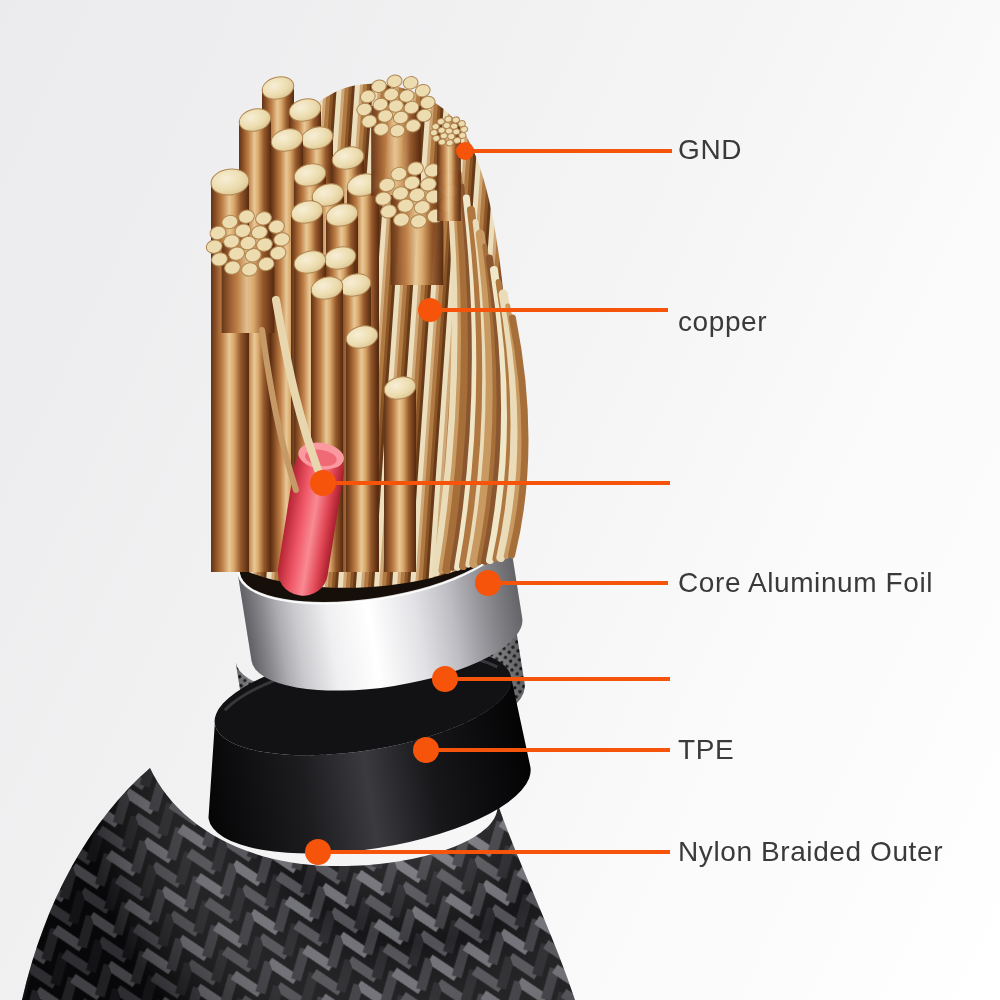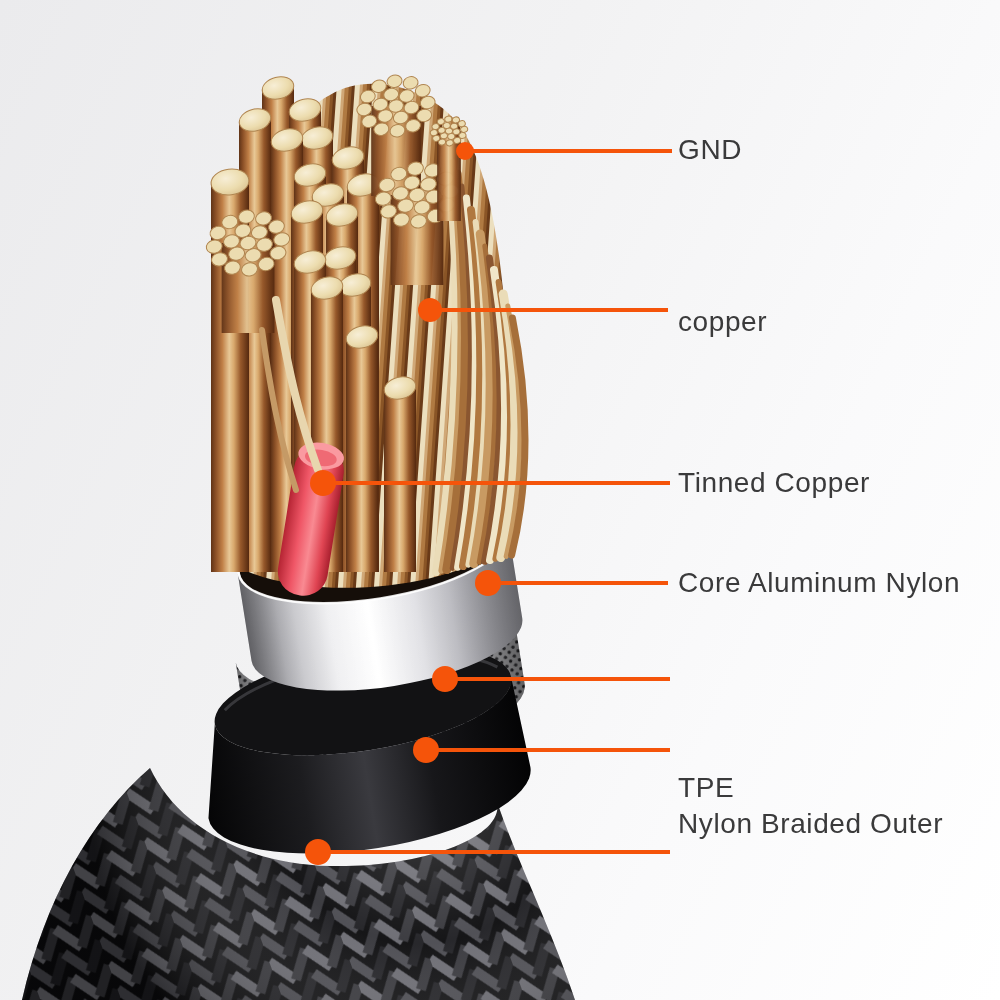--- a/index.html
+++ b/index.html
@@ -308,17 +308,16 @@
     </g>
     <g>
       <line x1="318" y1="852" x2="670" y2="852" stroke-width="4"></line>
       <circle cx="318" cy="852" r="13" stroke="none"></circle>
     </g>
   </g>
 </svg>
 
 <div class="label" style="top:150px">GND</div>
 <div class="label" style="top:322px">copper</div>
-<div class="label" style="top:483px">Tinned Copper</div>
-<div class="label" style="top:583px">Core Aluminum Nylon</div>
-<div class="label" style="top:788px">TPE</div>
-<div class="label" style="top:824px">Nylon Braided Outer</div>
+<div class="label" style="top:583px">Core Aluminum Foil</div>
+<div class="label" style="top:750px">TPE</div>
+<div class="label" style="top:852px">Nylon Braided Outer</div>
 </div>
 
 </body></html>

